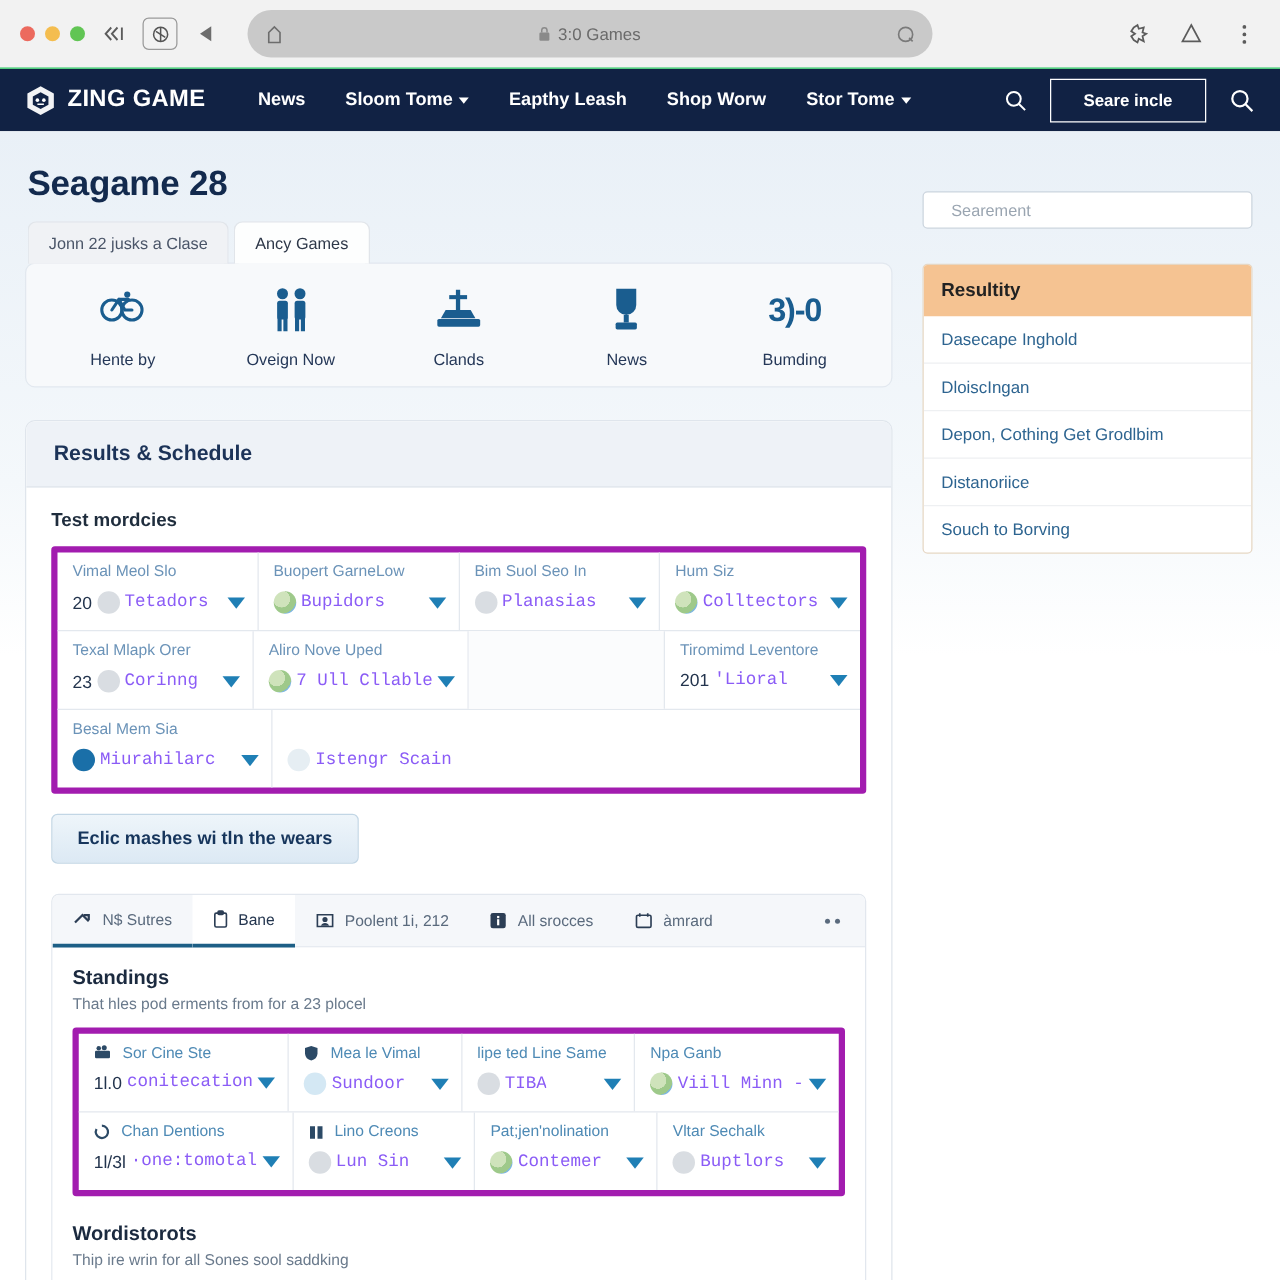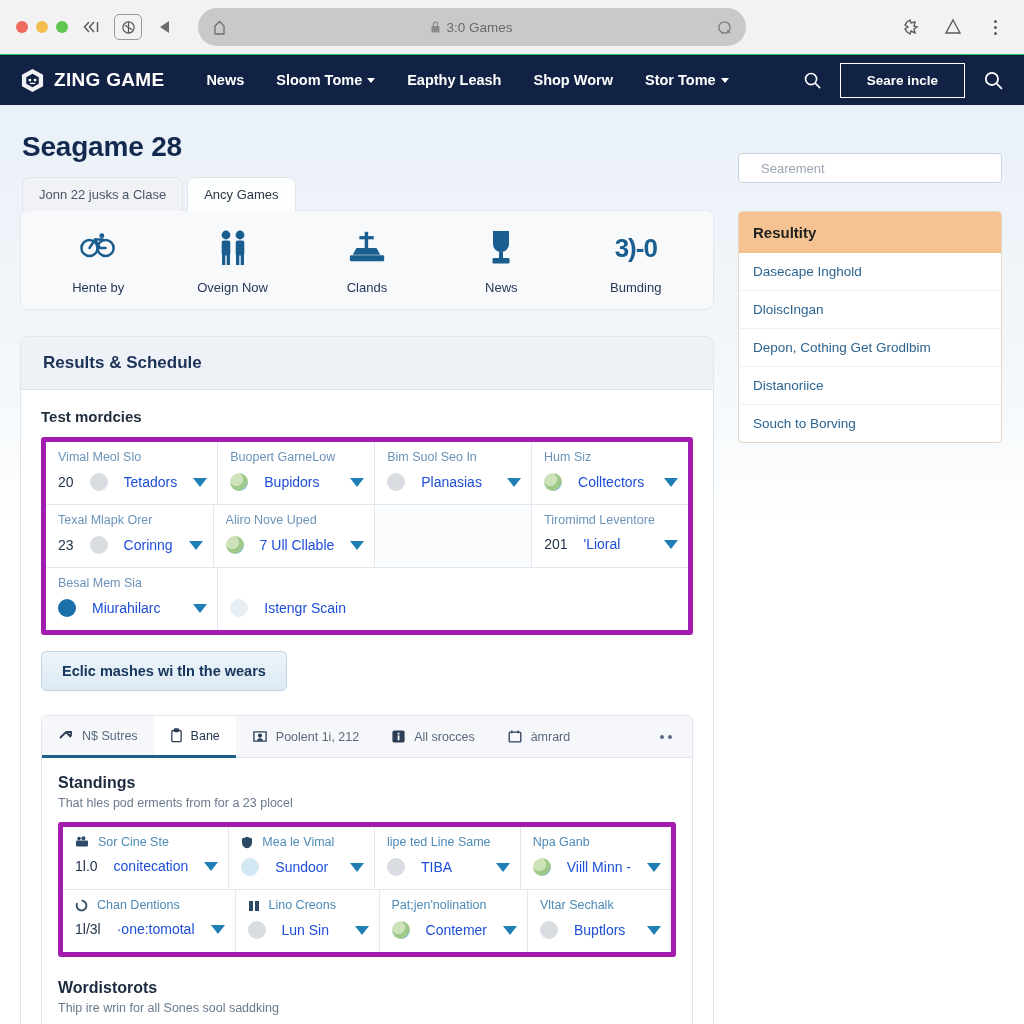--- a/index.html
+++ b/index.html
@@ -144,29 +144,29 @@
   
   .grid { border: 5px solid #a21caf; border-radius: 3px; }
   .grow { display: flex; border-bottom: 1px solid #e3e8ee; }
   .grow:last-child { border-bottom: none; }
   .gcell {
     flex: 1; border-right: 1px solid #e3e8ee; padding: 8px 10px 10px 12px; min-height: 62px;
   }
   .gcell:last-child { border-right: none; }
   .gcell.empty { background: #fbfcfd; }
   .gl { font-size: 12.5px; color: #6b93b8; margin-bottom: 9px; white-space: nowrap; overflow: hidden; }
-  .gv { display: flex; align-items: center; gap: 16px; }
+  .gv { display: flex; align-items: center; gap: 4px; }
   .gnum { font-size: 14px; color: #23344d; }
   .dot { width: 18px; height: 18px; border-radius: 50%; flex: none; }
   .dot.grey { background: #d9dde2; }
   .dot.globe { background: radial-gradient(circle at 35% 35%, #cfe3bb 0 40%, #9ec98a 41% 70%, #7fb7dc 71%); }
   .dot.blue { background: #1a6fa8; }
   .dot.lightblue { background: #d4e8f4; }
   .dot.pale { background: #e6eef3; }
-  .gtxt { font-size: 14px; color: #1d4ed8; white-space: nowrap; overflow: hidden; }
+  .gtxt { font-size: 14px; color: #8b5cf6; white-space: nowrap; overflow: hidden; font-family: Liberation Mono, monospace; }
   .tri {
     margin-left: auto; width: 0; height: 0;
     border-left: 7px solid transparent; border-right: 7px solid transparent;
     border-top: 9px solid #1f7fb5; cursor: pointer; flex: none;
   }
 
   .btn-link {
     margin-top: 16px; display: inline-block;
     background: linear-gradient(180deg,#eef5fa 0%, #dce9f4 100%);
     border: 1px solid #c2d6e5; border-radius: 5px;

